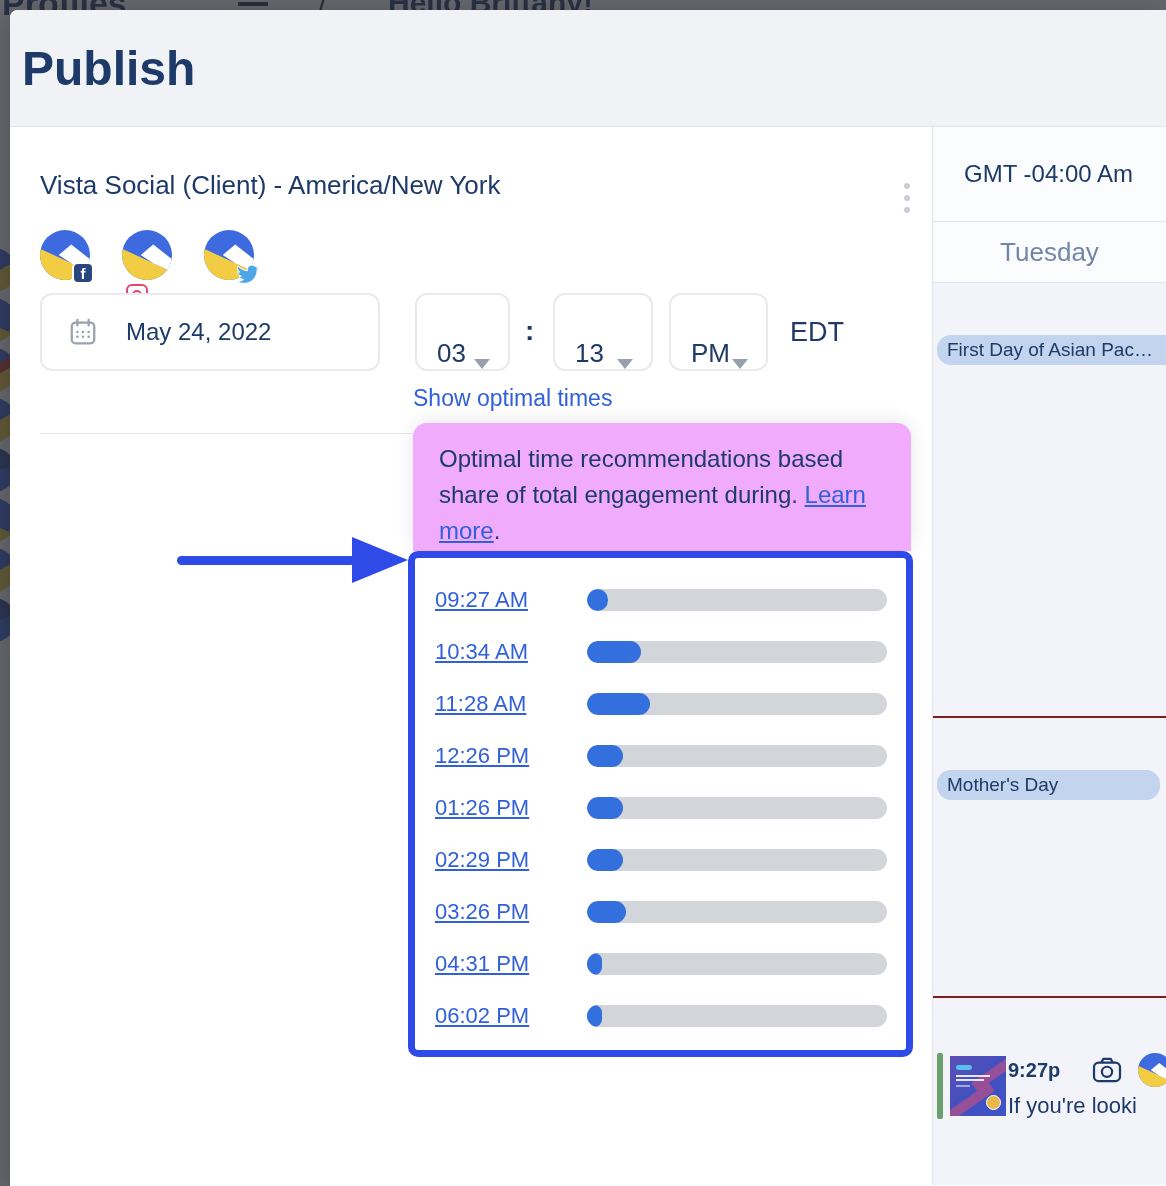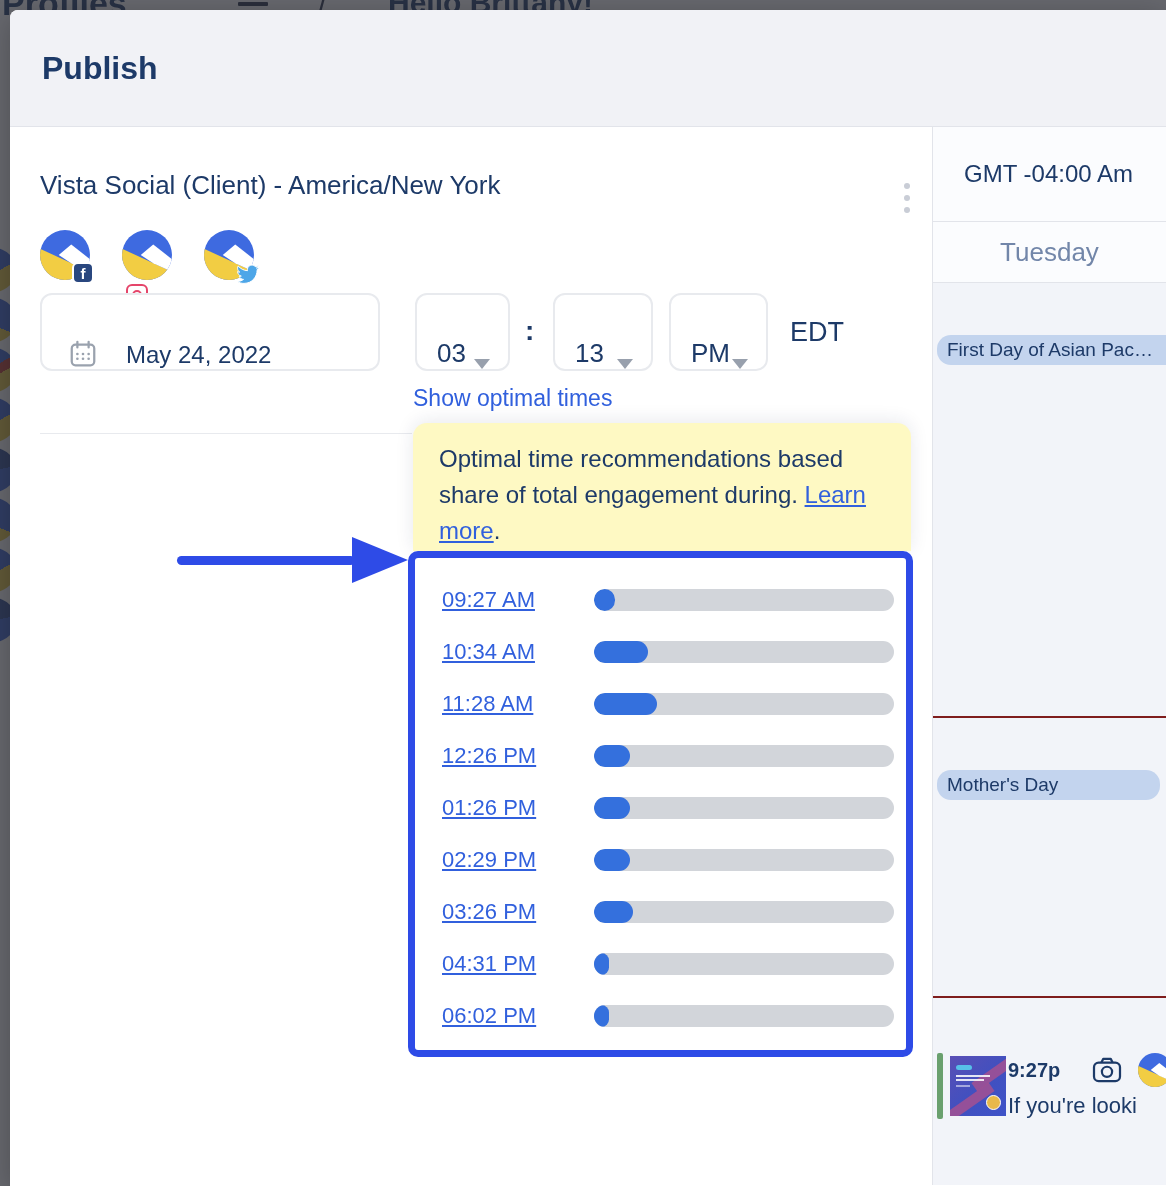--- a/index.html
+++ b/index.html
@@ -21,72 +21,72 @@
   .bg-avatar.b2{background:linear-gradient(200deg,#3b66d8 60%,#e8c93f 60%);}
   .bg-avatar.b3{background:linear-gradient(150deg,#3b66d8 45%,#c0392b 45% 60%,#e8c93f 60%);}
   .bg-avatar.b4{background:linear-gradient(170deg,#2c4c96 50%,#3b66d8 50%);}
   .overlay{position:absolute;inset:0;background:rgba(44,46,54,0.72);z-index:5;}
 
   
   .modal{position:absolute;left:10px;top:10px;right:0;bottom:0;background:#fff;
     border-top-left-radius:8px;z-index:10;box-shadow:0 6px 30px rgba(0,0,0,.25);}
   .modal-header{height:117px;background:#f1f2f6;border-top-left-radius:8px;
     border-bottom:1px solid #e2e4ea;display:flex;align-items:center;box-sizing:border-box;}
-  .modal-title{font-size:32px;font-weight:600;color:#1d3a68;margin-left:32px;}
+  .modal-title{font-size:48px;font-weight:600;color:#1d3a68;margin-left:12px;}
   .modal-body{position:relative;height:1058px;background:#fff;}
 
   .profile-title{position:absolute;left:30px;top:43px;font-size:26px;font-weight:500;color:#1d3a68;}
   .kebab{position:absolute;left:883px;top:46px;width:20px;cursor:pointer;padding:4px;}
   .kebab i{display:block;width:6px;height:6px;border-radius:50%;background:#c9cdd6;margin:6px auto;}
 
   .avatar-row{position:absolute;left:30px;top:103px;display:flex;gap:32px;}
   .avatar-wrap{position:relative;width:50px;height:50px;}
   .vs-avatar{width:50px;height:50px;border-radius:50%;overflow:hidden;}
   .badge{position:absolute;right:-4px;bottom:-4px;width:22px;height:22px;box-sizing:border-box;}
   .fb-badge{background:#29477f;border:2px solid #fff;border-radius:6px;color:#fff;
     font-size:15px;font-weight:700;display:flex;align-items:center;justify-content:center;}
   .ig-badge{background:#fff;border:2px solid #e5456a;border-radius:6px;position:relative;}
   .ig-badge::before{content:"";position:absolute;left:4px;top:4px;width:6px;height:6px;
     border:2px solid #e5456a;border-radius:50%;}
   .tw-badge{background:transparent;}
 
   
   .sched-row{position:absolute;left:0;top:166px;height:78px;width:100%;}
   .date-box{position:absolute;left:30px;top:0;width:340px;height:78px;border:2px solid #e8eaee;
-    border-radius:12px;box-sizing:border-box;display:flex;align-items:flex-end;cursor:pointer;background:#fff;}
+    border-radius:12px;box-sizing:border-box;display:flex;align-items:center;cursor:pointer;background:#fff;}
   .date-box svg{margin-left:26px;}
   .date-text{font-size:24px;color:#1d3a68;margin-left:28px;}
   .select-box{position:absolute;top:0;height:78px;border:2px solid #e8eaee;border-radius:12px;
     box-sizing:border-box;display:flex;align-items:flex-end;justify-content:space-between;
     padding:0 18px 0 20px;cursor:pointer;background:#fff;}
   .select-box .val{font-size:26px;color:#1d3a68;}
   .tri{width:0;height:0;border-left:8px solid transparent;border-right:8px solid transparent;
     border-top:10px solid #98a0ad;}
   .hour-box{left:405px;width:95px;}
   .min-box{left:543px;width:100px;}
   .ampm-box{left:659px;width:99px;}
   .colon{position:absolute;left:515px;top:22px;font-size:28px;font-weight:700;color:#1d3a68;}
   .tz-label{position:absolute;left:768px;top:24px;font-size:27px;font-weight:500;color:#1d3a68;margin-left:12px;}
 
   .optimal-link{position:absolute;left:403px;top:258px;font-size:23px;color:#3160dd;
     cursor:pointer;}
   .hr-divider{position:absolute;left:30px;top:306px;width:372px;height:1px;background:#e8eaee;}
 
   
-  .tooltip-card{position:absolute;left:403px;top:296px;width:498px;height:128px;background:#fef9c3;
+  .tooltip-card{position:absolute;left:403px;top:296px;width:498px;height:128px;background:#f0abfc;
     border-radius:14px 14px 0 0;box-shadow:0 -2px 18px rgba(30,40,80,.10);z-index:3;
     padding:18px 26px 0 26px;box-sizing:border-box;font-size:24px;line-height:36px;color:#1d3a68;}
   .tooltip-card a{color:#3160dd;text-decoration:underline;cursor:pointer;}
 
   
   .times-box{position:absolute;left:398px;top:424px;width:505px;height:506px;box-sizing:border-box;
     border:7px solid #2e4be7;border-radius:10px;background:#fff;z-index:4;
     padding:16px 0 0 20px;overflow:hidden;}
   .time-row{display:flex;align-items:center;height:52px;}
-  .time-link{width:152px;font-size:22px;color:#3160dd;text-decoration:underline;cursor:pointer;margin-left:7px;}
+  .time-link{width:152px;font-size:22px;color:#3160dd;text-decoration:underline;cursor:pointer;}
   .bar-track{width:300px;height:22px;border-radius:11px;background:#d2d5da;overflow:hidden;}
   .bar-fill{height:22px;border-radius:11px;background:#3470dd;}
 
   
   .arrow{position:absolute;z-index:6;}
   .arrow-line{position:absolute;left:167px;top:429px;width:178px;height:9px;border-radius:5px;background:#2e4be7;}
   .arrow-head{position:absolute;left:342px;top:410px;width:0;height:0;
     border-top:23px solid transparent;border-bottom:23px solid transparent;border-left:56px solid #2e4be7;}
 
   

